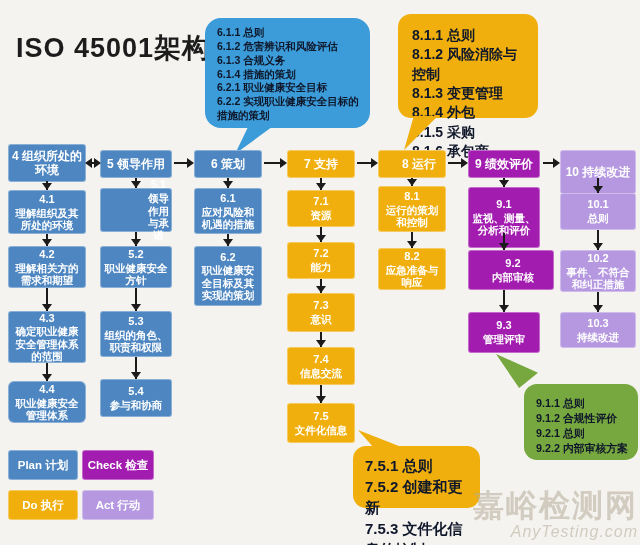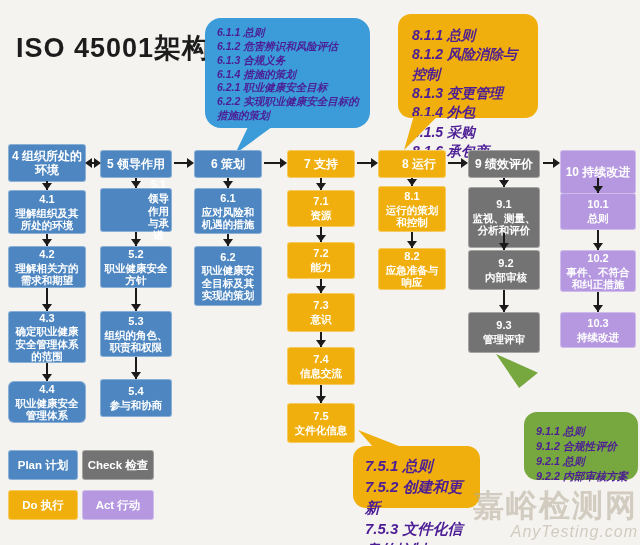--- a/index.html
+++ b/index.html
@@ -9,24 +9,24 @@
   .title{position:absolute;left:16px;top:30px;font-size:27px;color:#1c1c1c;font-weight:600;letter-spacing:1px;}
 
   .node{position:absolute;display:flex;flex-direction:column;align-items:center;justify-content:center;
         color:#fff;text-align:center;border-radius:3px;box-sizing:border-box;padding:1px 2px;
         border:1px solid rgba(255,255,255,.35);}
   .node .hdr{font-size:12px;font-weight:bold;line-height:1.2;}
   .node .num{font-size:11px;font-weight:bold;line-height:1.25;}
   .node .lbl{font-size:10.5px;font-weight:bold;line-height:1.18;}
   .blue{background:#4d86c0;}
   .orange{background:#f0af0d;}
-  .green{background:#737373;}
+  .green{background:#a21caf;}
   .purple{background:#b598e0;}
 
-  .callout{position:absolute;color:#4c1d95;box-sizing:border-box;font-style:italic;}
+  .callout{position:absolute;color:#0f172a;box-sizing:border-box;}
   .callout .lines{white-space:pre-line;font-weight:bold;}
   .co-blue{background:#3b9cd9;border-radius:16px;}
   .co-orange{background:#f0af0d;border-radius:13px;}
   .co-green{background:#77a840;border-radius:13px;}
   .tail{position:absolute;}
 
   .ha{position:absolute;height:2px;background:#1b1b1b;}
   .ha::after{content:'';position:absolute;right:-2px;top:-4px;border-left:7px solid #1b1b1b;
              border-top:5px solid transparent;border-bottom:5px solid transparent;}
   .ha.double::before{content:'';position:absolute;left:-2px;top:-4px;border-right:7px solid #1b1b1b;
@@ -62,21 +62,21 @@
   <div class="callout co-orange" style="left:398px;top:14px;width:140px;height:104px;padding:12px 10px 6px 14px;">
     <div class="lines" style="font-size:14px;line-height:1.38;">8.1.1 总则
 8.1.2 风险消除与控制
 8.1.3 变更管理
 8.1.4 外包
 8.1.5 采购
 8.1.6 承包商</div>
   </div>
   <div class="tail" style="left:402px;top:116px;width:42px;height:34px;background:#f0af0d;clip-path:polygon(28% 0,85% 0,5% 100%);"></div>
 
-  <div class="callout co-green" style="left:524px;top:384px;width:114px;height:68px;padding:12px 8px 14px 12px;margin-top:28px;">
+  <div class="callout co-green" style="left:524px;top:384px;width:114px;height:76px;padding:12px 8px 14px 12px;">
     <div class="lines" style="font-size:10.8px;line-height:1.4;">9.1.1 总则
 9.1.2 合规性评价
 9.2.1 总则
 9.2.2 内部审核方案</div>
   </div>
   <div class="tail" style="left:496px;top:354px;width:42px;height:34px;background:#77a840;clip-path:polygon(0 0,100% 55%,55% 100%);"></div>
 
   <div class="callout co-orange" style="left:353px;top:446px;width:127px;height:62px;padding:9px 8px 5px 12px;">
     <div class="lines" style="font-size:15px;line-height:1.4;">7.5.1 总则
 7.5.2 创建和更新
@@ -172,21 +172,21 @@
     <div class="lbl">应急准备与响应</div>
   </div>
 
   <div class="node green" style="left:468px;top:150px;width:72px;height:28px;">
     <div class="hdr">9 绩效评价</div>
   </div>
   <div class="node green" style="left:468px;top:187px;width:72px;height:61px;">
     <div class="num">9.1</div>
     <div class="lbl">监视、测量、分析和评价</div>
   </div>
-  <div class="node green" style="left:468px;top:250px;width:72px;height:40px;padding-left:6px;">
+  <div class="node green" style="left:468px;top:250px;width:86px;height:40px;padding-left:6px;">
     <div class="num">9.2</div>
     <div class="lbl">内部审核</div>
   </div>
   <div class="node green" style="left:468px;top:312px;width:72px;height:41px;">
     <div class="num">9.3</div>
     <div class="lbl">管理评审</div>
   </div>
 
   <div class="node purple" style="left:560px;top:150px;width:76px;height:44px;">
     <div class="hdr">10 持续改进</div>

